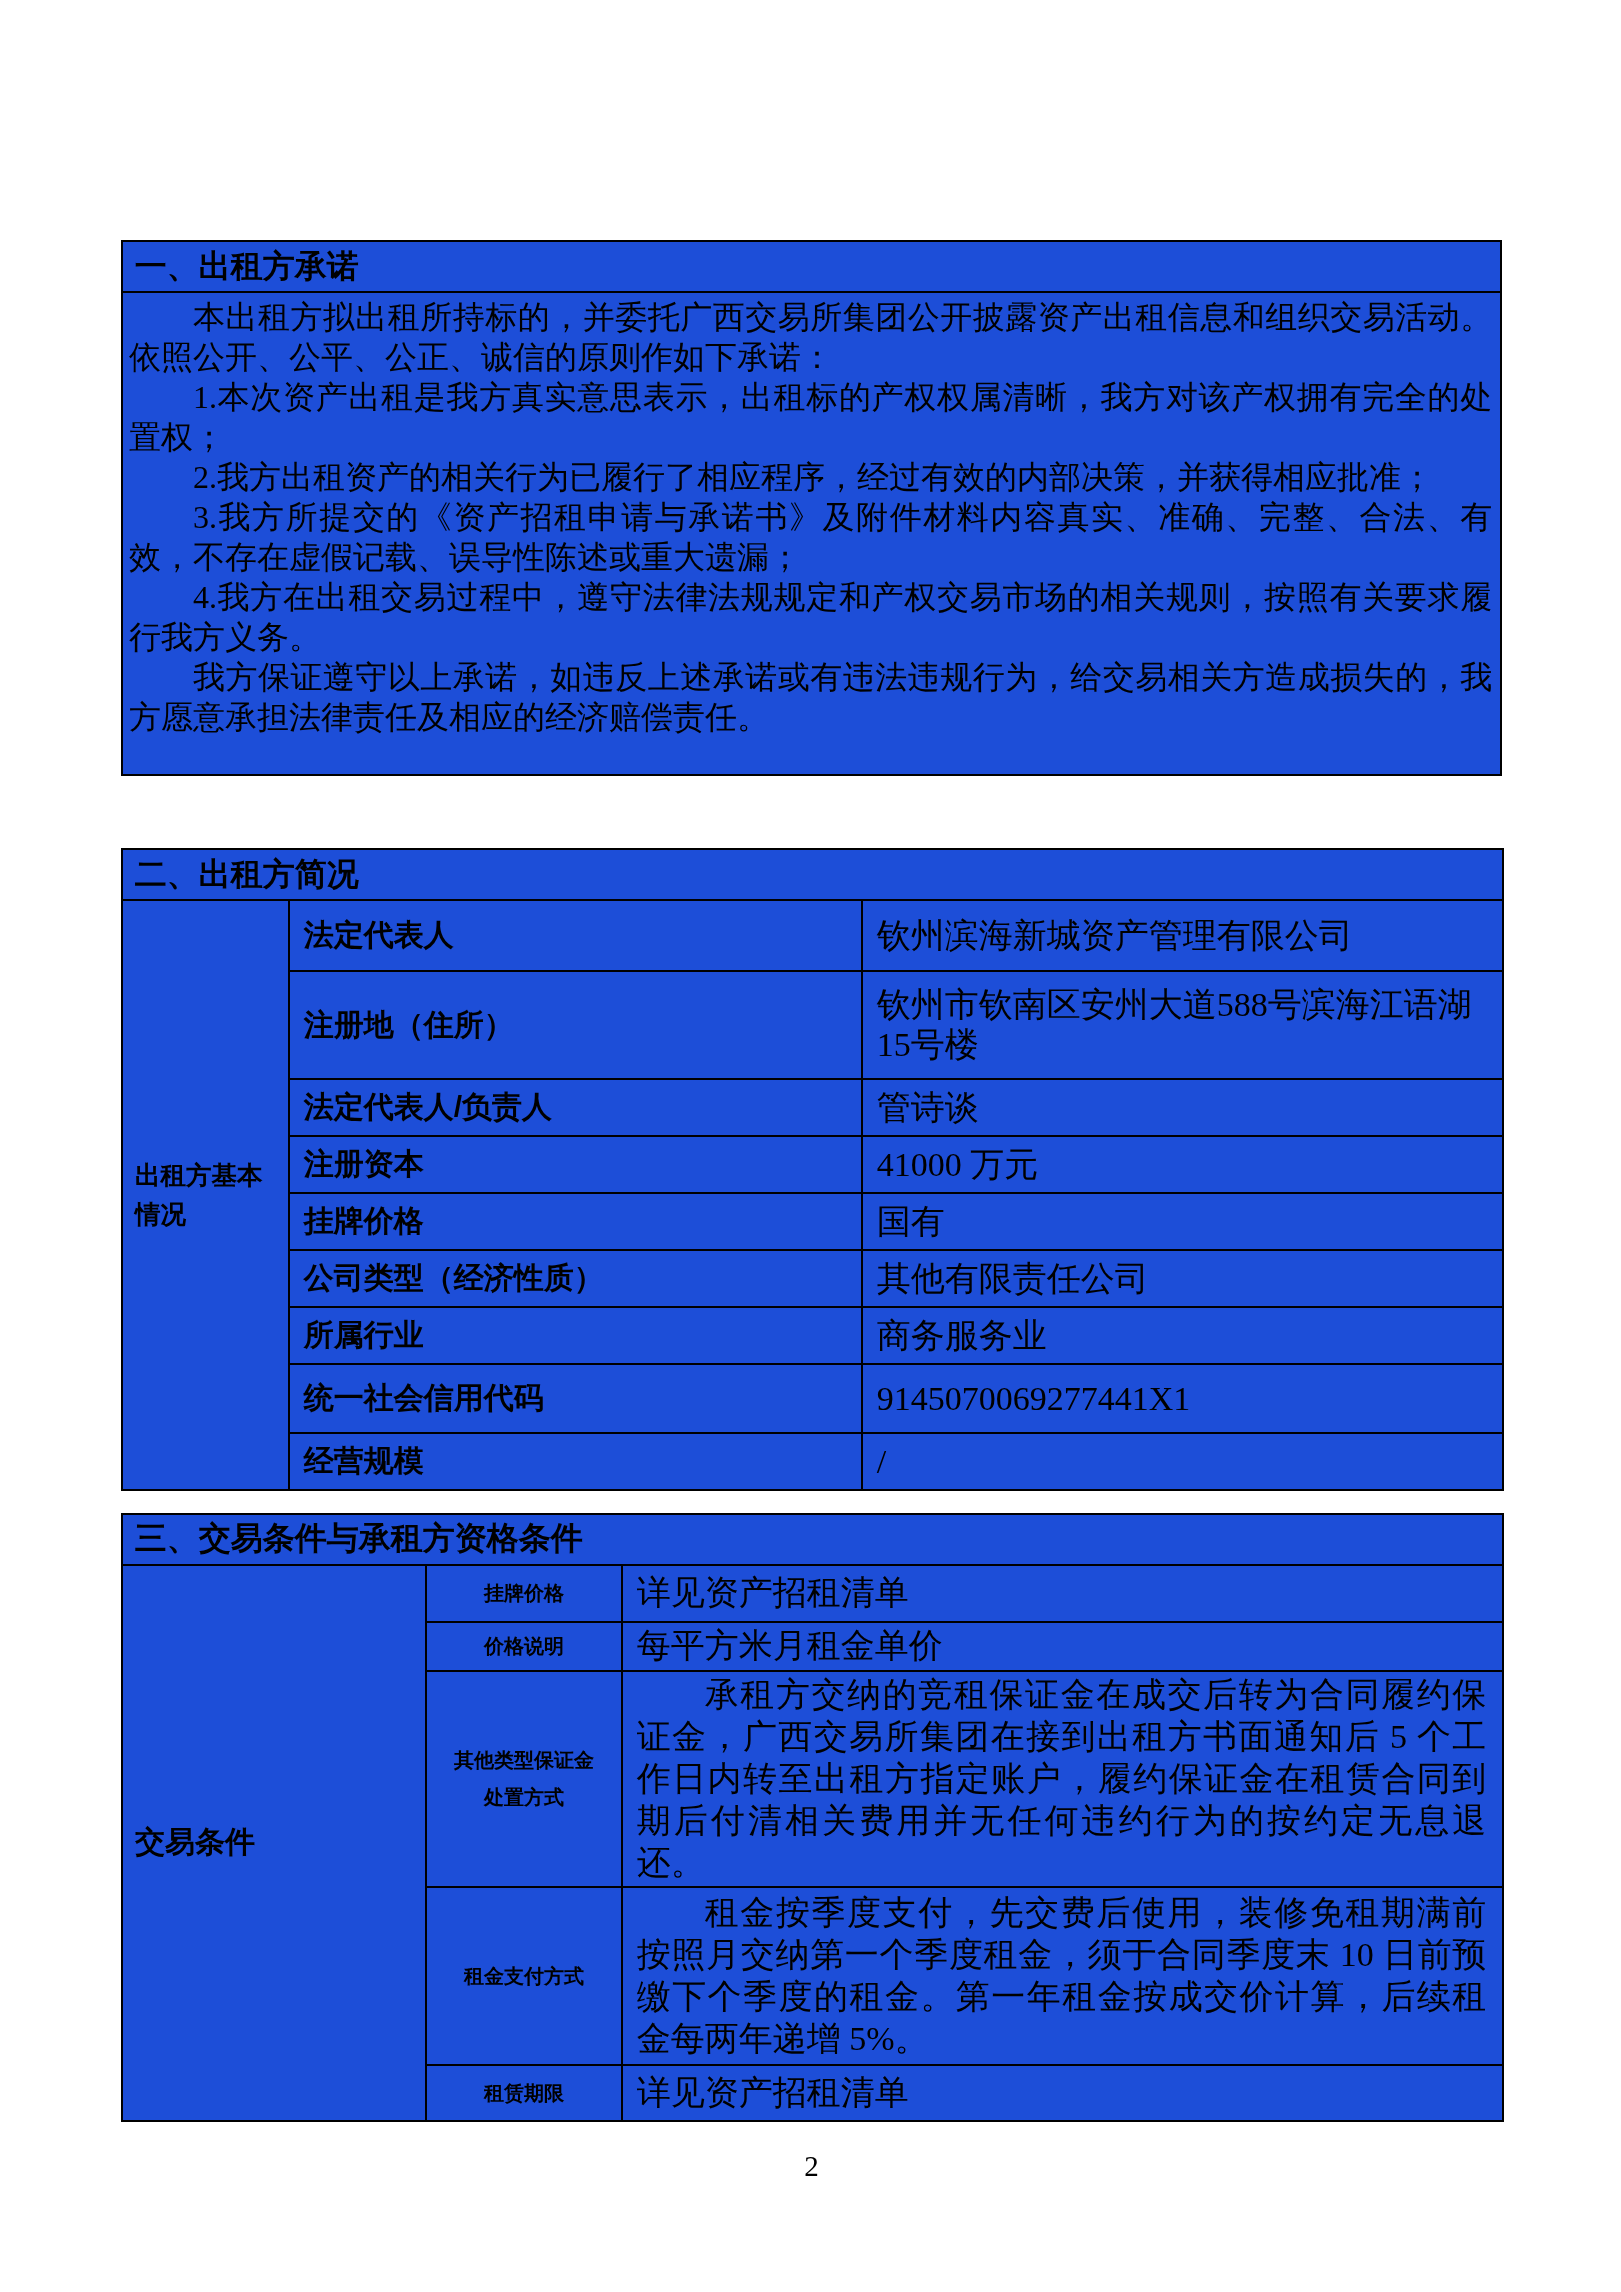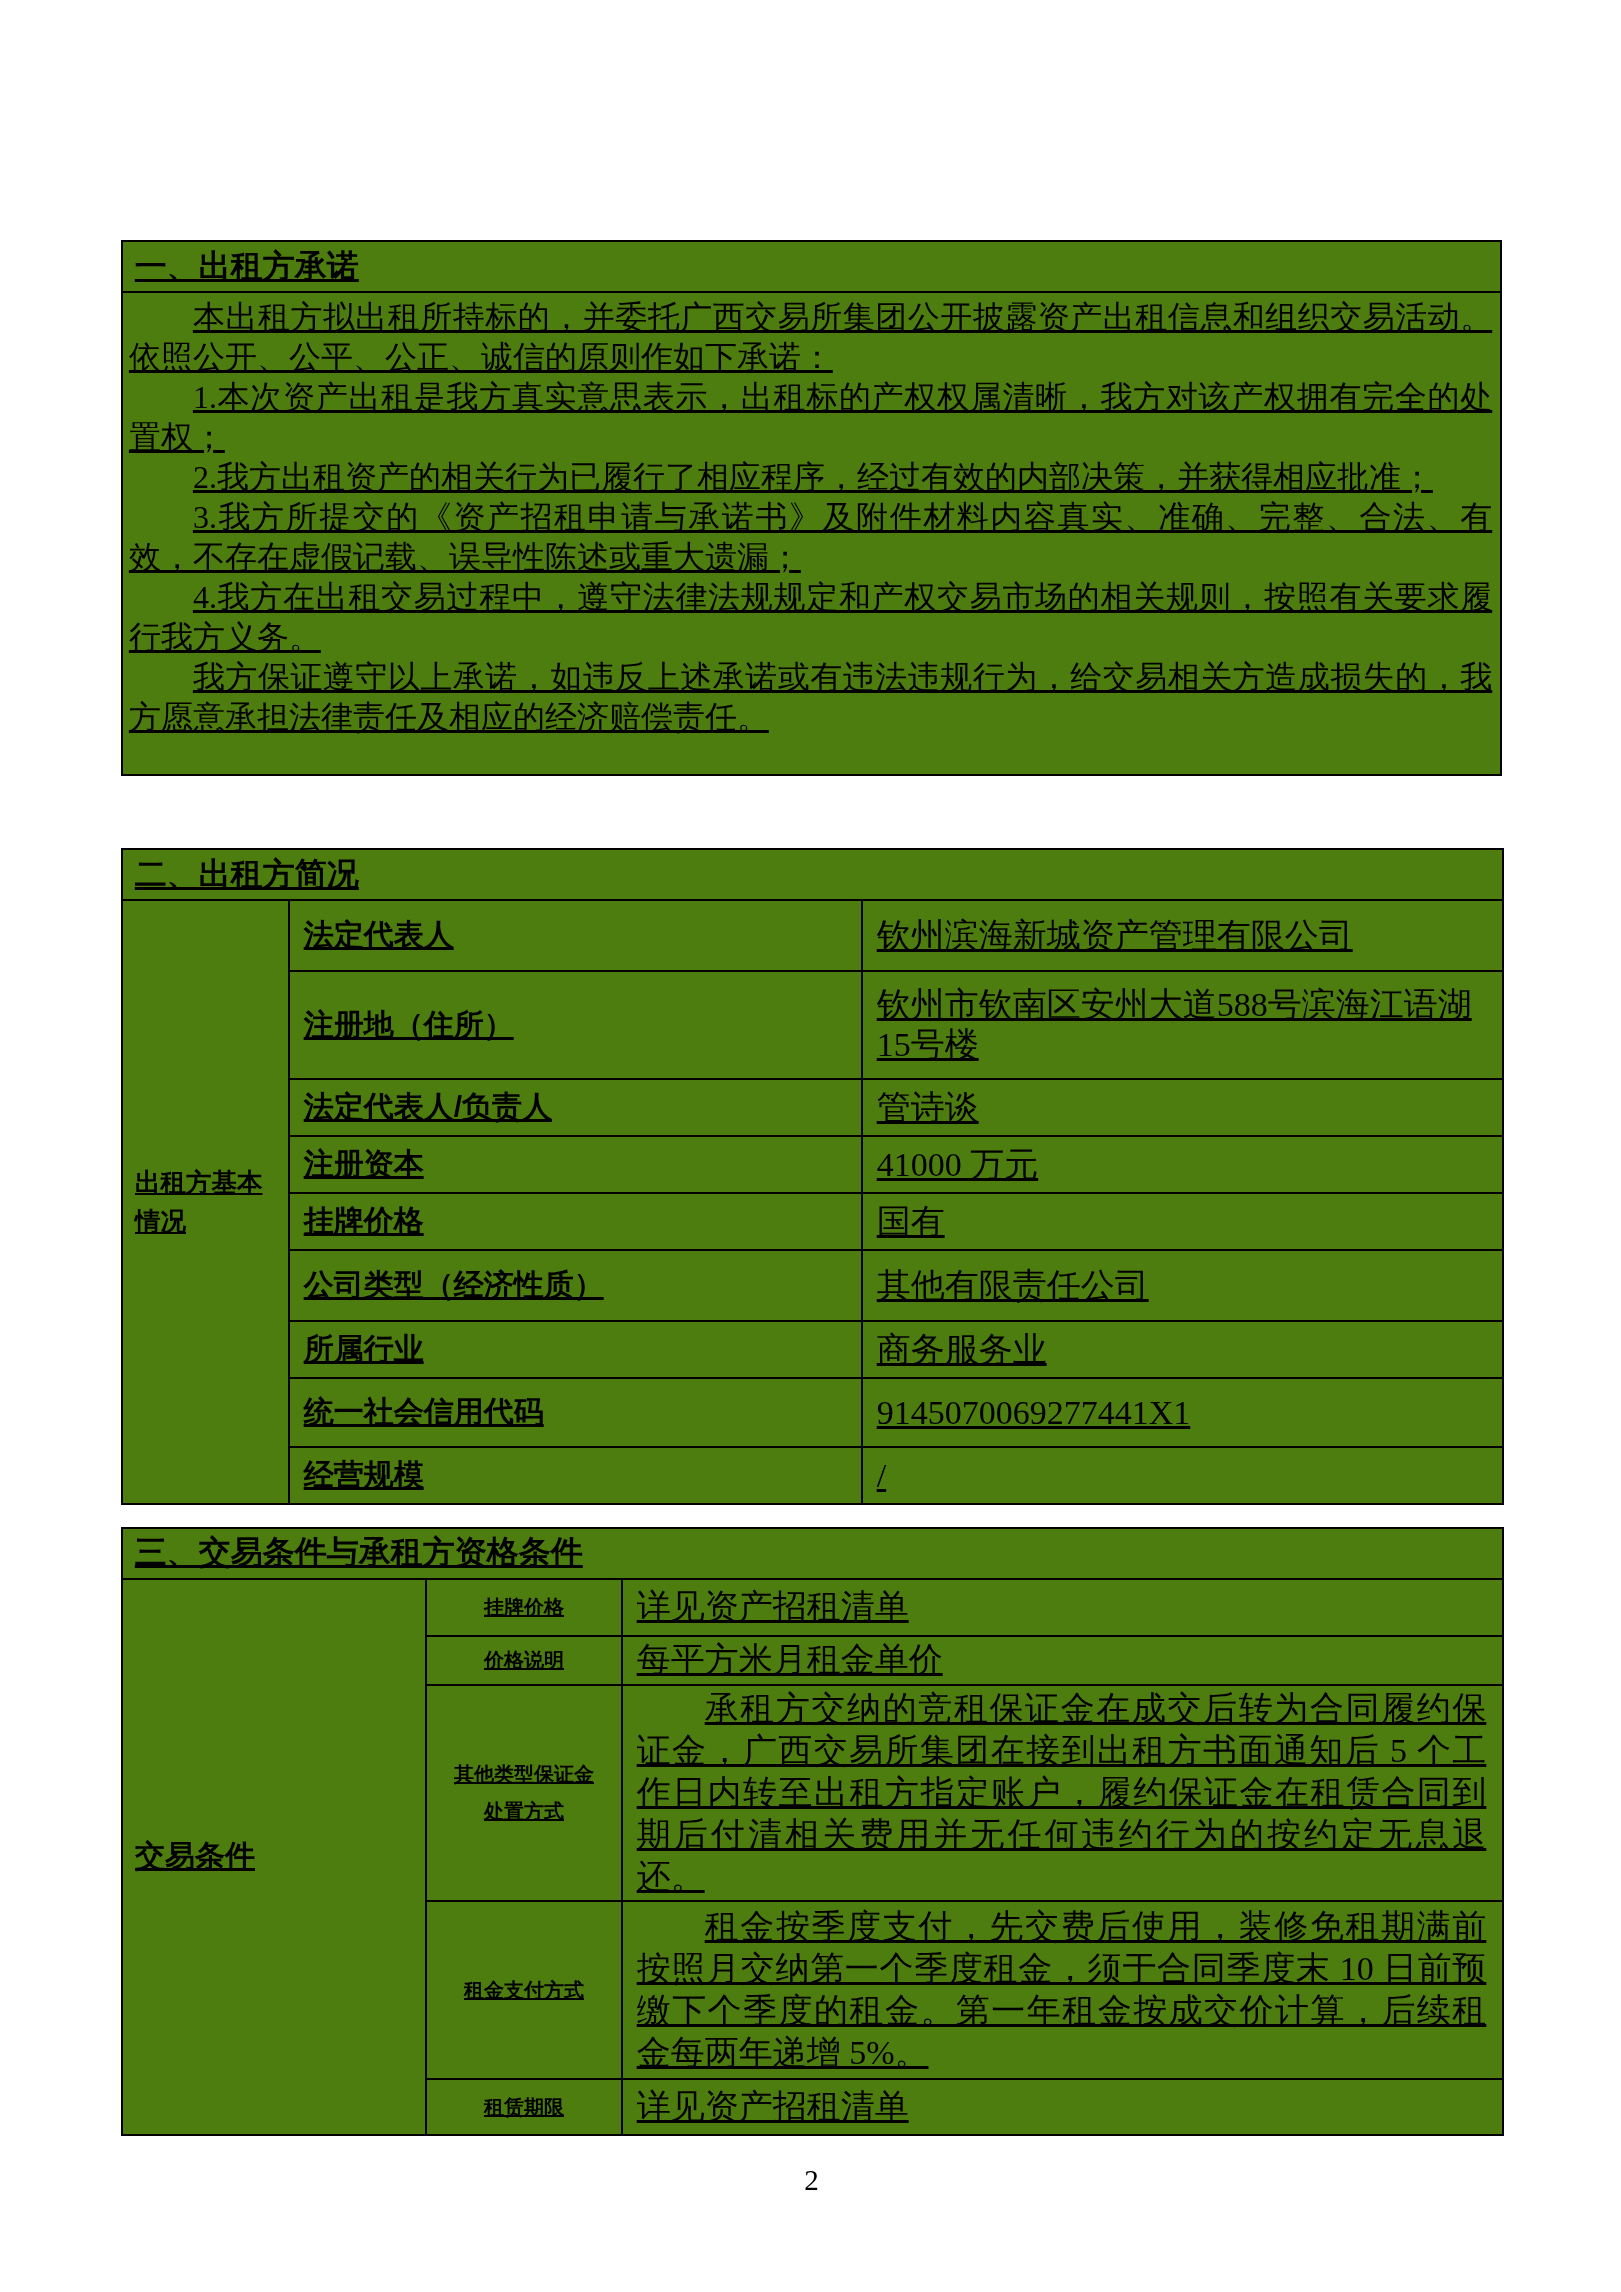--- a/index.html
+++ b/index.html
@@ -16,22 +16,21 @@
   .content {
     position: absolute;
     left: 121px;
     top: 240px;
     width: 1381px;
   }
   table.sec {
     border-collapse: collapse;
     table-layout: fixed;
     width: 1381px;
-    background: #4d7c0f;
-    text-decoration: underline;
+    background: #1d4ed8;
   }
   table.sec td {
     border: 2px solid #000;
     vertical-align: middle;
   }
   .sec-title {
     font-family: "Liberation Sans", "DejaVu Sans", sans-serif;
     font-weight: 700;
     font-size: 32px;
     height: 51px;
@@ -140,21 +139,21 @@
         <td class="val">管诗谈</td>
       </tr>
       <tr style="height:57px">
         <td class="lbl">注册资本</td>
         <td class="val">41000 万元</td>
       </tr>
       <tr style="height:57px">
         <td class="lbl">挂牌价格</td>
         <td class="val">国有</td>
       </tr>
-      <tr style="height:71px">
+      <tr style="height:57px">
         <td class="lbl">公司类型（经济性质）</td>
         <td class="val">其他有限责任公司</td>
       </tr>
       <tr style="height:57px">
         <td class="lbl">所属行业</td>
         <td class="val">商务服务业</td>
       </tr>
       <tr style="height:69px">
         <td class="lbl">统一社会信用代码</td>
         <td class="val">9145070069277441X1</td>

